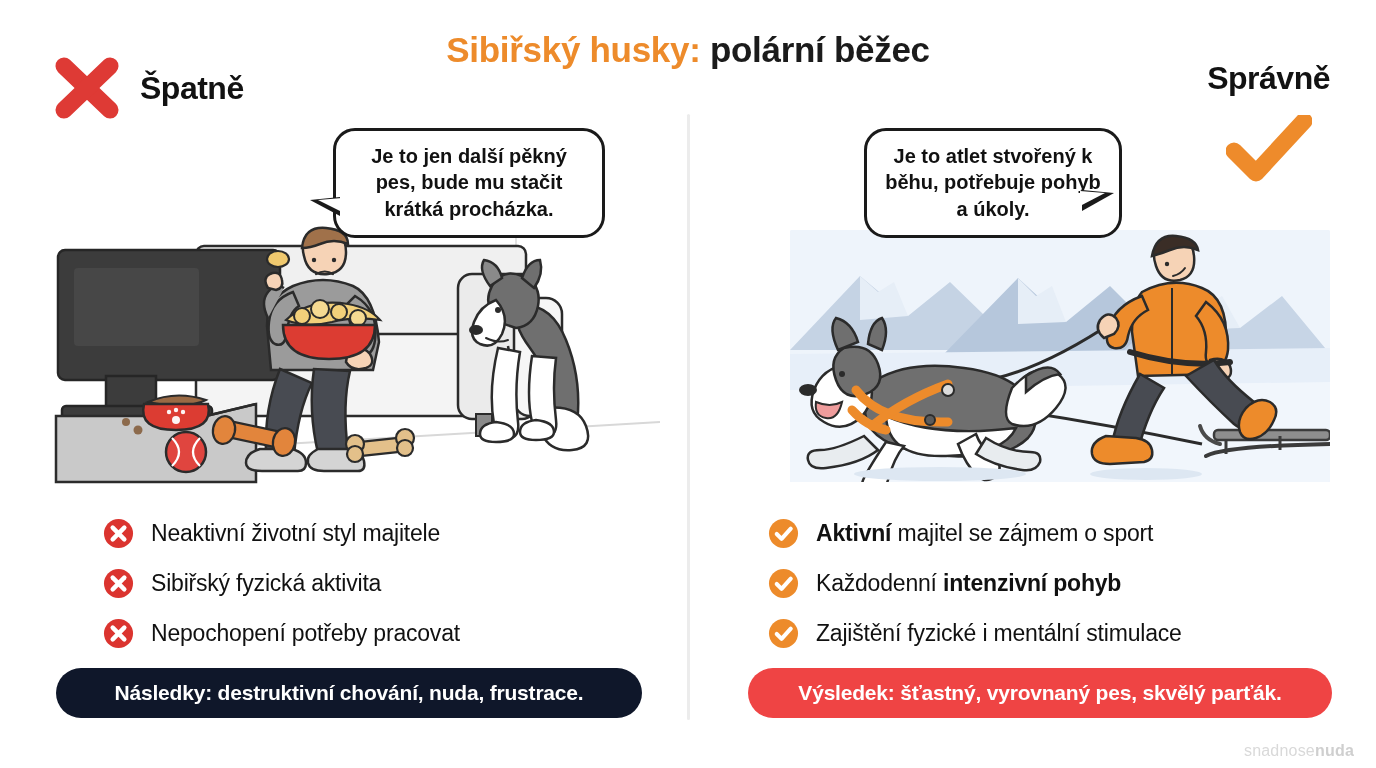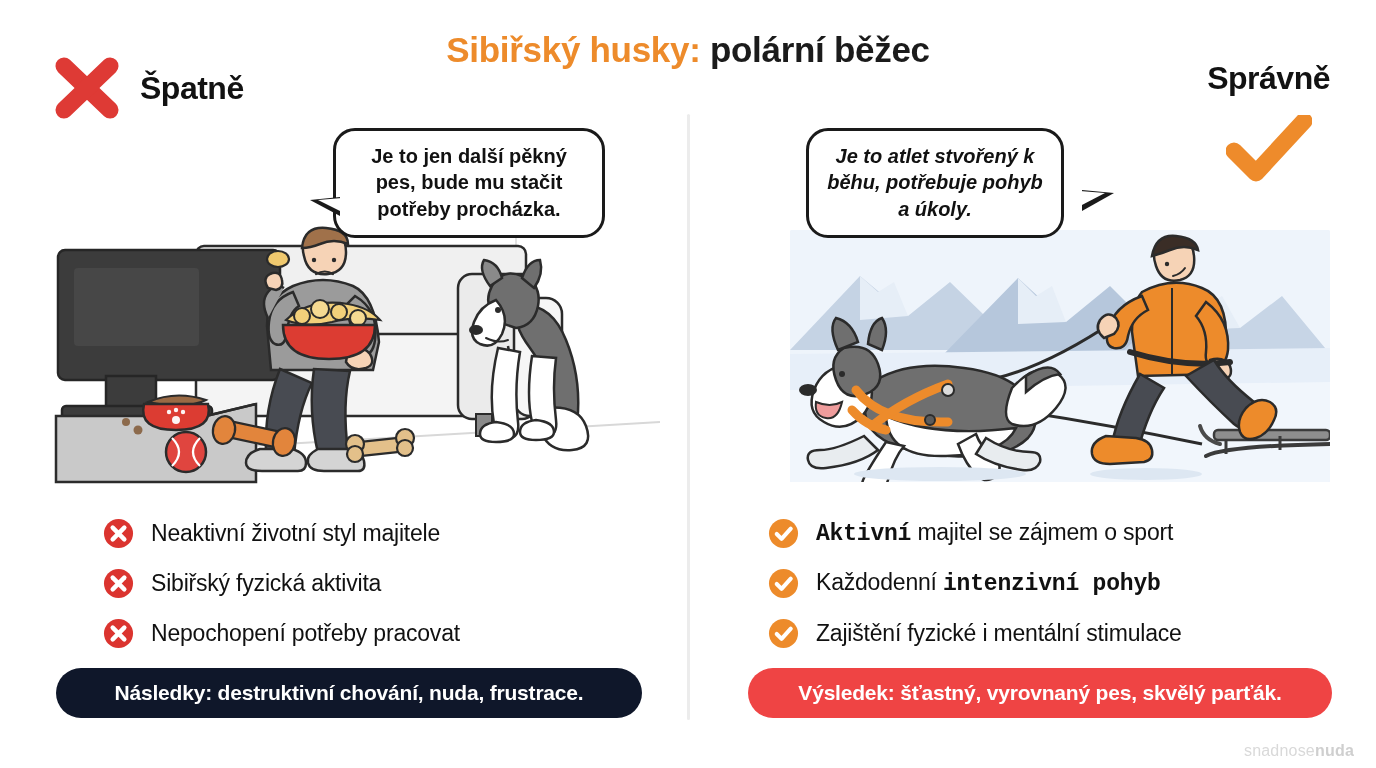--- a/index.html
+++ b/index.html
@@ -73,21 +73,21 @@
     box-sizing: border-box;
     text-align: center;
     font-size: 20px;
     font-weight: bold;
     line-height: 1.32;
     color: #111111;
     padding: 12px 18px 13px;
     z-index: 6;
   }
   .bubble-left  { left: 333px; top: 128px; width: 272px; }
-  .bubble-right { left: 806px; top: 128px; width: 258px; font-style: italic; }
+  .bubble-right { left: 864px; top: 128px; width: 258px; }
   .bubble-tail {
     position: absolute;
     width: 0; height: 0;
     z-index: 6;
   }
   .tail-left {
     left: 310px; top: 197px;
     border-top: 3px solid transparent;
     border-bottom: 16px solid transparent;
     border-right: 30px solid #1a1a1a;
@@ -135,21 +135,21 @@
     gap: 17px;
     height: 50px;
   }
   .bullet-badge { flex: 0 0 auto; width: 31px; height: 31px; display: block; }
   .bullet-text {
     font-size: 23px;
     color: #111111;
     letter-spacing: -0.2px;
     white-space: nowrap;
   }
-  .bullet-text b { font-weight: bold; font-family: Liberation Mono, monospace; }
+  .bullet-text b { font-weight: bold; }
 
   
   .banner {
     position: absolute;
     border-radius: 26px;
     color: #ffffff;
     font-size: 21px;
     font-weight: bold;
     display: flex;
     align-items: center;
@@ -192,21 +192,21 @@
 
   <div class="verdict verdict-right">
     <span class="verdict-label">Správně</span>
     <svg class="icon-ck-big" viewBox="0 0 86 70">
       <path d="M8 36 L30 58 L78 6" fill="none" stroke="#EE8B2B" stroke-width="17" stroke-linecap="round" stroke-linejoin="round"></path>
     </svg>
   </div>
 
   <div class="divider"></div>
 
-  <div class="bubble bubble-left">Je to jen další pěkný pes, bude mu stačit potřeby procházka.</div>
+  <div class="bubble bubble-left">Je to jen další pěkný pes, bude mu stačit krátká procházka.</div>
   <div class="bubble-tail tail-left"></div>
   <div class="tail-left-inner"></div>
 
   <div class="bubble bubble-right">Je to atlet stvořený k běhu, potřebuje pohyb a úkoly.</div>
   <div class="bubble-tail tail-right"></div>
   <div class="tail-right-inner"></div>
 
   <div class="illus illus-left">
     <svg viewBox="0 0 614 258" width="614" height="258">
 

